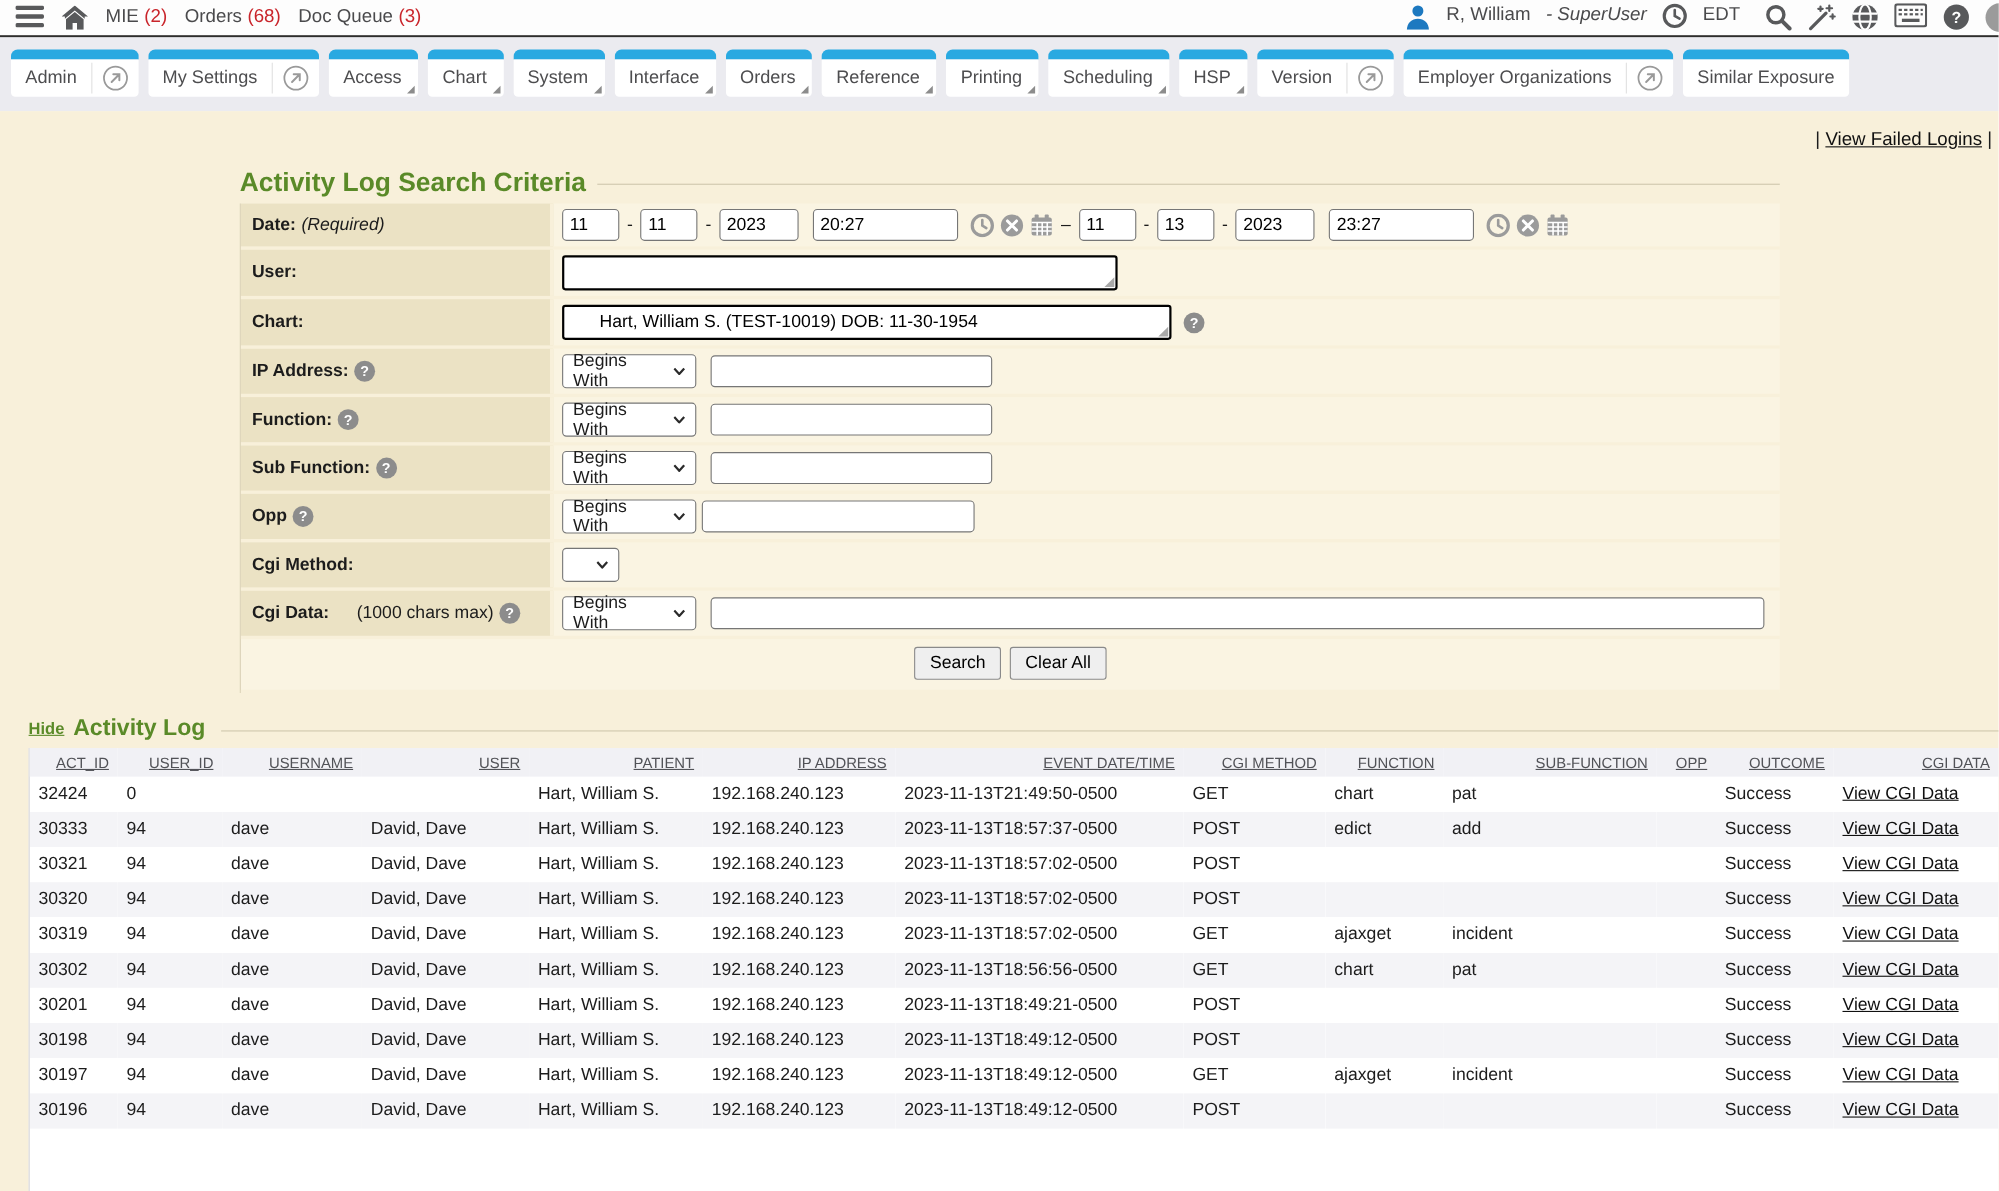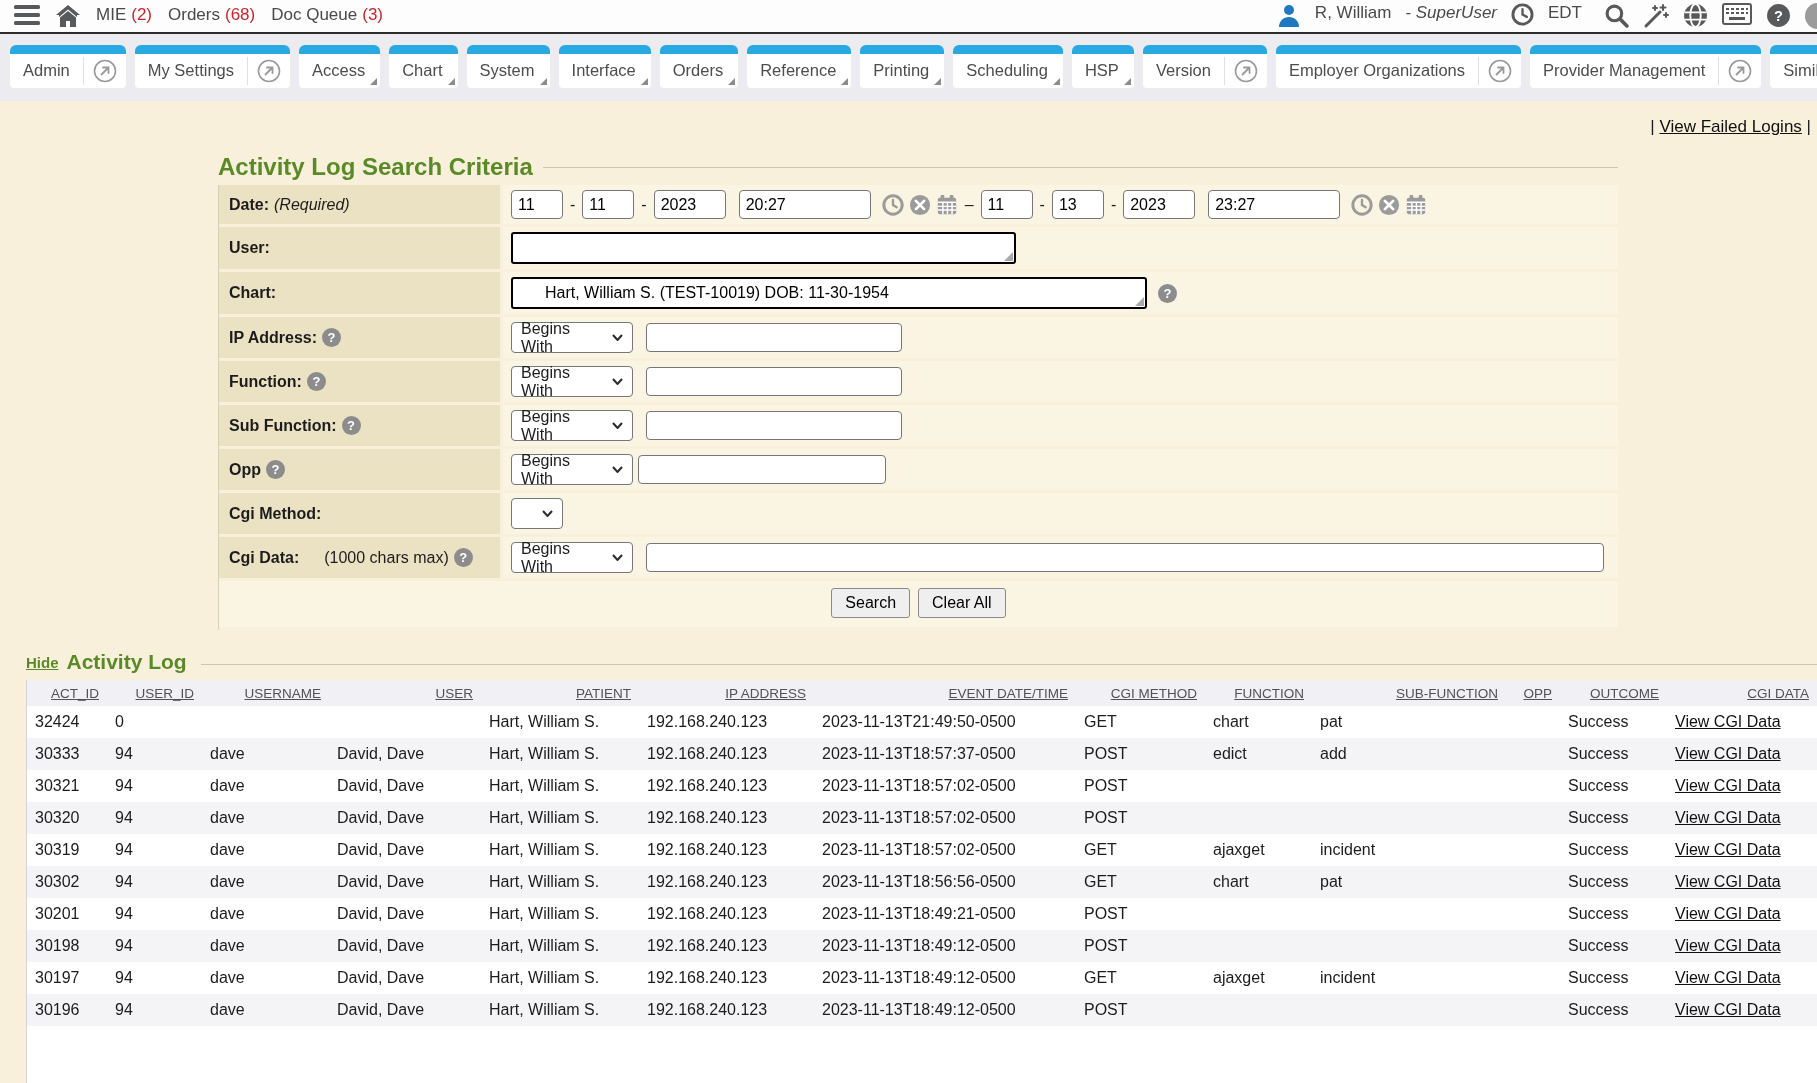--- a/index.html
+++ b/index.html
@@ -289,33 +289,20 @@
           <svg width="24" height="24" viewBox="0 0 24 24">
             <circle cx="12" cy="12" r="10.5" fill="none" stroke="#9a9a9a" stroke-width="1.6"></circle>
             <path d="M8.5 15.5L15 9M10 8.5h5.5V14" fill="none" stroke="#9a9a9a" stroke-width="1.8" stroke-linecap="round"></path>
           </svg>
         </span>
       </div>
     </div>
     <div class="tab">
       <div class="tab-strip"></div>
       <div class="tab-body">
-        <span class="tab-label">Provider Management</span>
-        <span class="tab-div"></span>
-        <span class="tab-ext">
-          <svg width="24" height="24" viewBox="0 0 24 24">
-            <circle cx="12" cy="12" r="10.5" fill="none" stroke="#9a9a9a" stroke-width="1.6"></circle>
-            <path d="M8.5 15.5L15 9M10 8.5h5.5V14" fill="none" stroke="#9a9a9a" stroke-width="1.8" stroke-linecap="round"></path>
-          </svg>
-        </span>
-      </div>
-    </div>
-    <div class="tab">
-      <div class="tab-strip"></div>
-      <div class="tab-body">
         <span class="tab-label">Similar Exposure</span>
       </div>
     </div>
   </nav>
 
 <main class="content">
 
   <div class="failed-row">
     <span>|</span>&nbsp;
     <a href="#">View Failed Logins</a>&nbsp;
@@ -402,21 +389,21 @@
             </span>
           </div>
       </div>
 
       <div class="frow">
         <div class="fl">
             <b>Chart:</b>
           </div>
         <div class="fv">
           <span class="big-in">
-              <input type="text" style="width: 636px; padding-left: 32px;" value="Hart, William S. (TEST-10019) DOB: 11-30-1954">
+              <input type="text" style="width: 554px; padding-left: 32px;" value="Hart, William S. (TEST-10019) DOB: 11-30-1954">
               <span class="grip"></span>
             </span>
           <span class="help" style="margin-left:6px;">?</span>
         </div>
       </div>
 
       <div class="frow">
         <div class="fl">
             <b>IP Address:</b>
             <span class="help">?</span>

